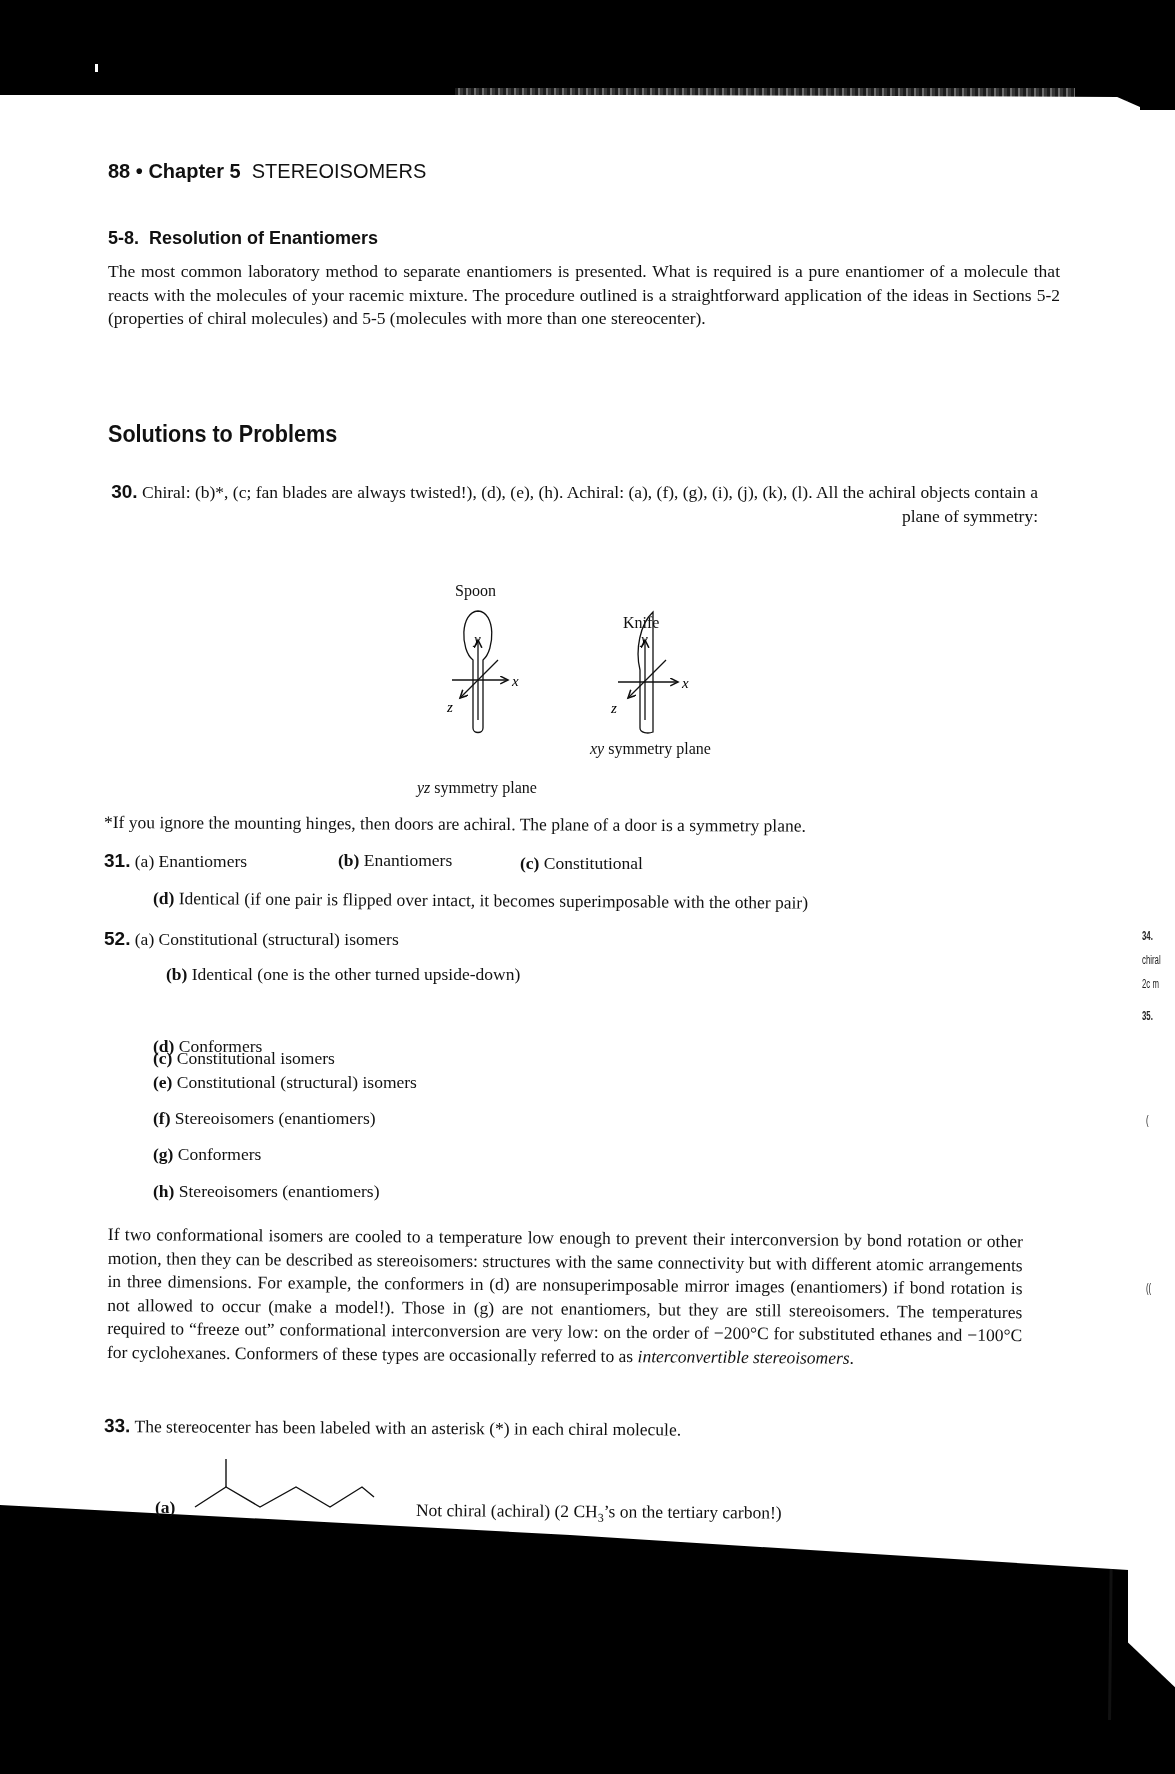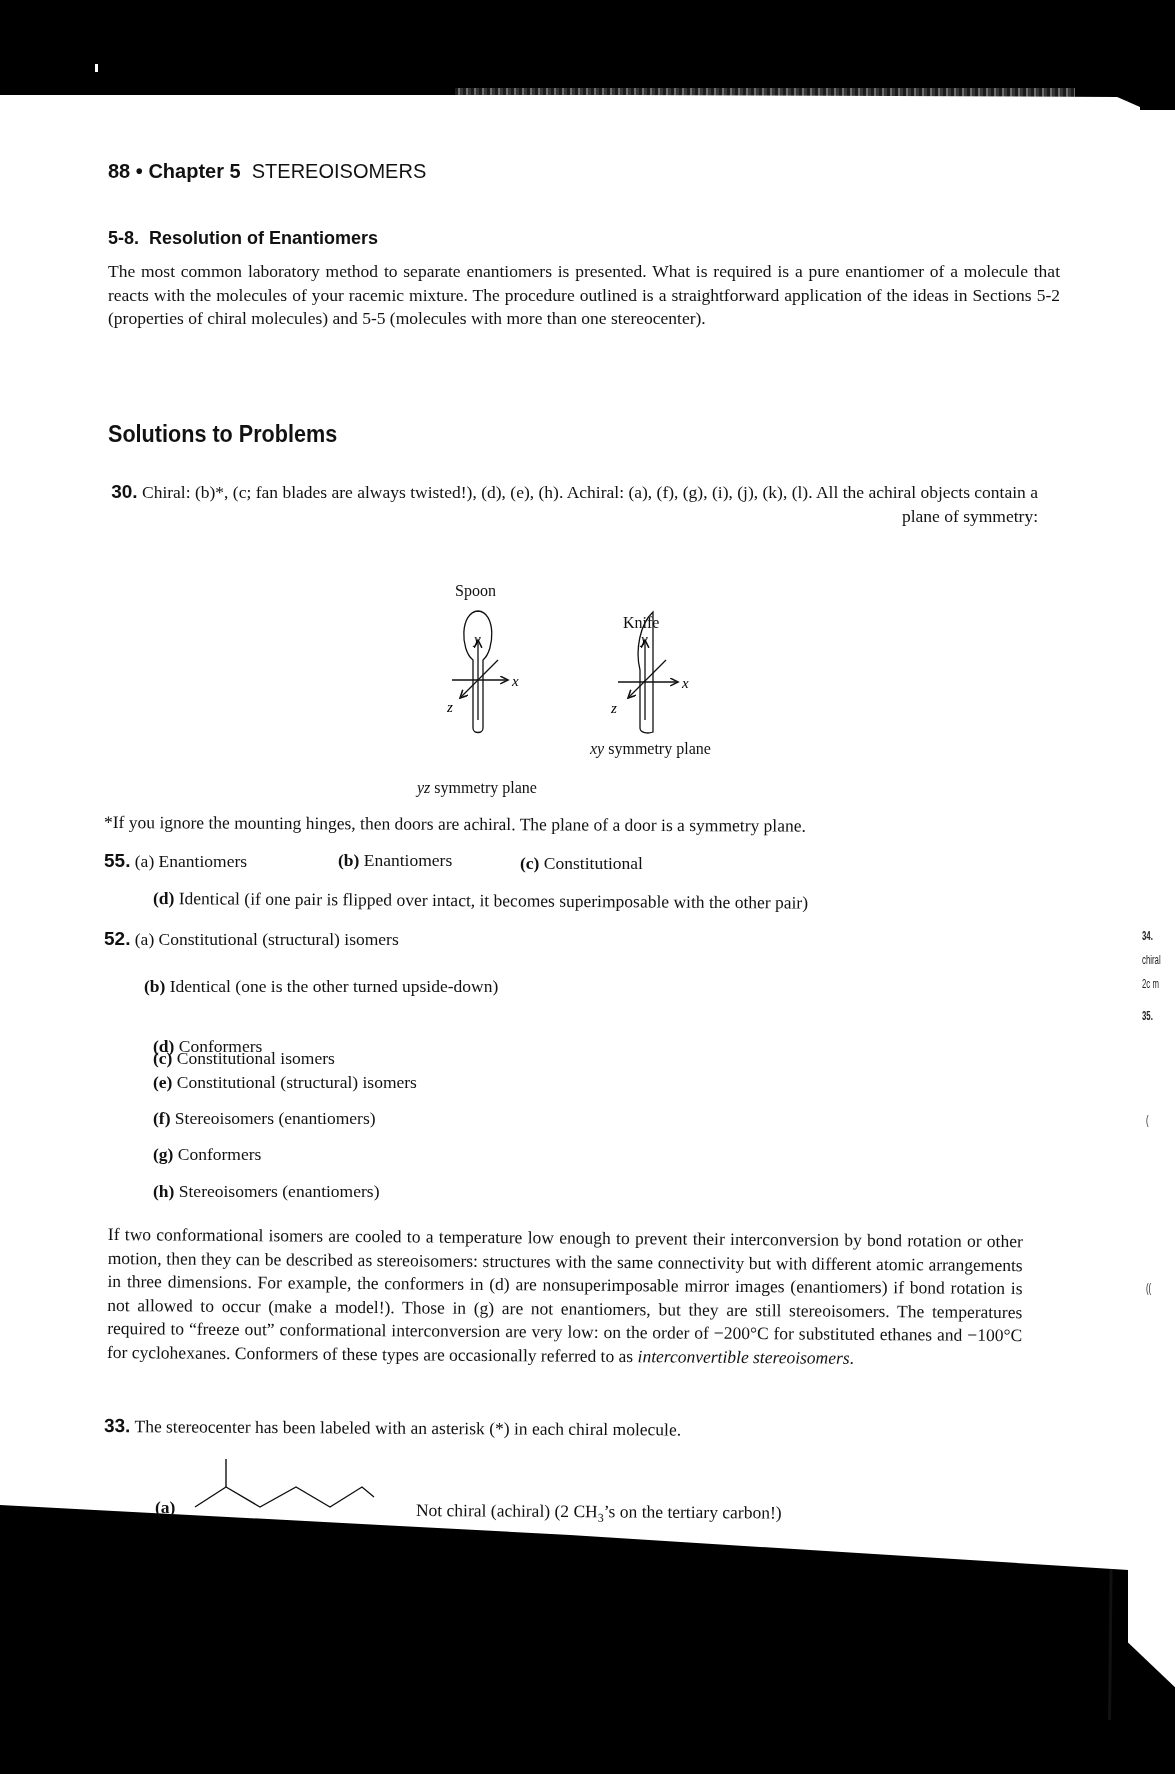--- a/index.html
+++ b/index.html
@@ -116,21 +116,21 @@
 <div class="abs fig-label" style="left:417px;top:738px;margin-top:41px;">
   <span class="italic">yz</span><span> symmetry plane</span>
 </div>
 <div class="abs fig-label" style="left:590px;top:740px;">
   <span class="italic">xy</span><span> symmetry plane</span>
 </div>
 
 <div class="abs line" style="left:104px;top:812px;transform:rotate(0.3deg);transform-origin:left;">*If you ignore the mounting hinges, then doors are achiral. The plane of a door is a symmetry plane.</div>
 
 <div class="abs line" style="left:104px;top:850px;">
-  <span class="num">55.</span>
+  <span class="num">31.</span>
   <span>(a)</span>
   <span>Enantiomers</span>
 </div>
 <div class="abs line" style="left:338px;top:850px;">
   <span class="lbl">(b)</span>
   <span>Enantiomers</span>
 </div>
 <div class="abs line" style="left:520px;top:853px;">
   <span class="lbl">(c)</span>
   <span>Constitutional</span>
@@ -138,21 +138,21 @@
 <div class="abs line" style="left:153px;top:888px;transform:rotate(0.4deg);transform-origin:left;">
   <span class="lbl">(d)</span>
   <span>Identical (if one pair is flipped over intact, it becomes superimposable with the other pair)</span>
 </div>
 
 <div class="abs line" style="left:104px;top:928px;">
   <span class="num">52.</span>
   <span>(a)</span>
   <span>Constitutional (structural) isomers</span>
 </div>
-<div class="abs line" style="left:144px;top:964px;margin-top:12px;"><span class="lbl">(b)</span> <span>Identical (one is the other turned upside-down)</span></div>
+<div class="abs line" style="left:166px;top:964px;"><span class="lbl">(b)</span> <span>Identical (one is the other turned upside-down)</span></div>
 <div class="abs line" style="left:153px;top:1000px;margin-top:48px;"><span class="lbl">(c)</span> <span>Constitutional isomers</span></div>
 <div class="abs line" style="left:153px;top:1036px;"><span class="lbl">(d)</span> <span>Conformers</span></div>
 <div class="abs line" style="left:153px;top:1072px;"><span class="lbl">(e)</span> <span>Constitutional (structural) isomers</span></div>
 <div class="abs line" style="left:153px;top:1108px;"><span class="lbl">(f)</span> <span>Stereoisomers (enantiomers)</span></div>
 <div class="abs line" style="left:153px;top:1144px;"><span class="lbl">(g)</span> <span>Conformers</span></div>
 <div class="abs line" style="left:153px;top:1181px;"><span class="lbl">(h)</span> <span>Stereoisomers (enantiomers)</span></div>
 
 <div class="abs p-block" style="top:1223px;transform:rotate(0.45deg);transform-origin:left top;text-align:justify;width:915px;">
   <span>If two conformational isomers are cooled to a temperature low enough to prevent their interconversion by bond rotation or other motion, then they can be described as stereoisomers: structures with the same connectivity but with different atomic arrangements in three dimensions. For example, the conformers in (d) are nonsuperimposable mirror images (enantiomers) if bond rotation is not allowed to occur (make a model!). Those in (g) are not enantiomers, but they are still stereoisomers. The temperatures required to “freeze out” conformational interconversion are very low: on the order of −200°C for substituted ethanes and −100°C for cyclohexanes. Conformers of these types are occasionally referred to as </span><span class="italic">interconvertible stereoisomers</span><span>.</span>
 </div>

